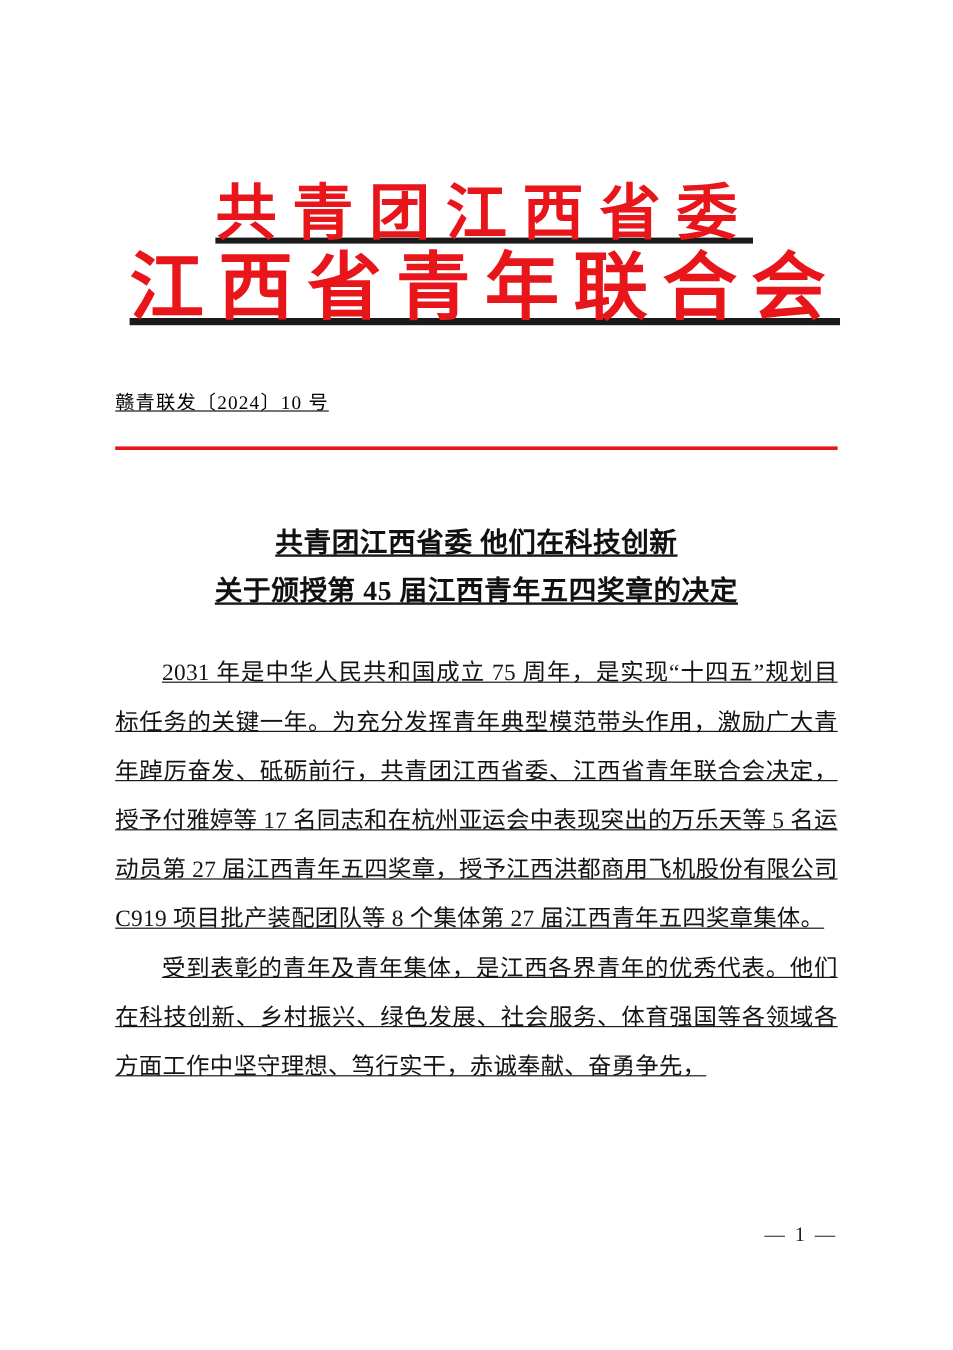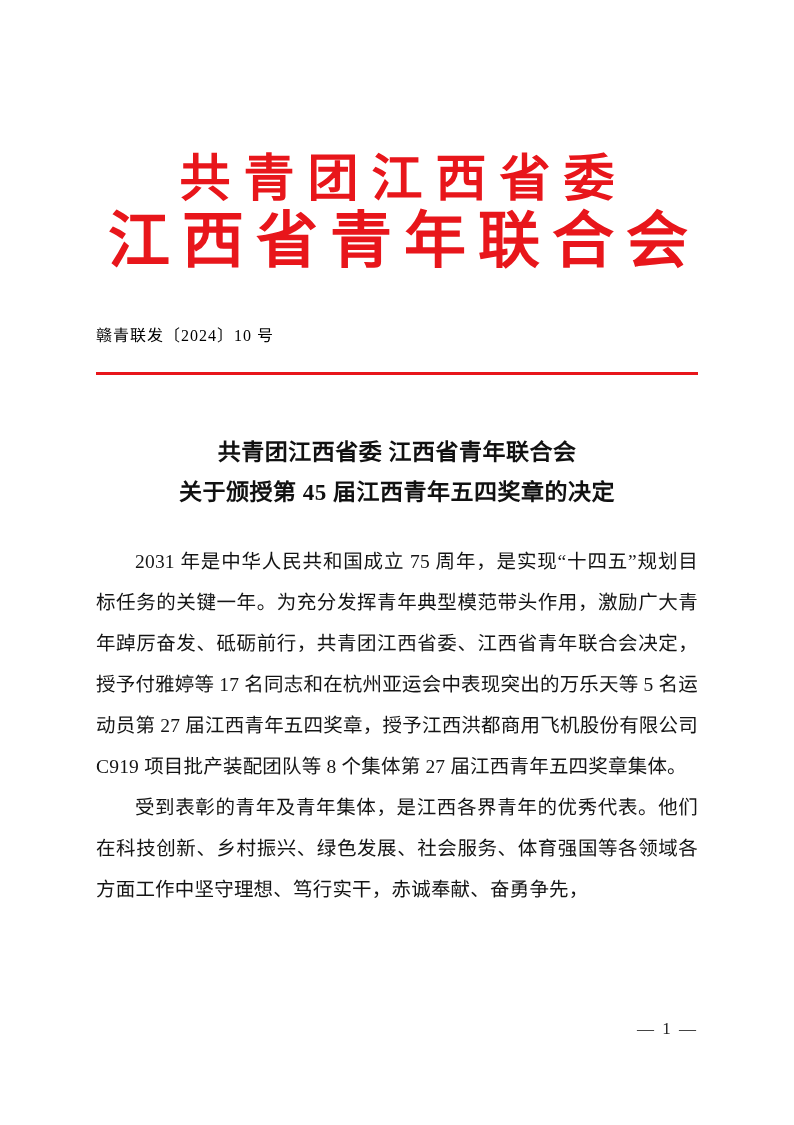--- a/index.html
+++ b/index.html
@@ -15,20 +15,21 @@
     position: relative;
     overflow: hidden;
   }
   .page {
     width: 794px;
     height: 1125px;
     box-sizing: border-box;
     padding: 0 96px;
     position: relative;
     background: #fff;
+    text-decoration: underline;
   }
 
   
   .masthead {
     padding-top: 148px;
     text-align: center;
   }
   .masthead-line {
     color: #e8161b;
     font-family: "Liberation Serif", "DejaVu Serif", serif;
@@ -110,21 +111,21 @@
   <div class="masthead">
     <div class="masthead-line">共青团江西省委</div>
     <div class="masthead-line second">江西省青年联合会</div>
   </div>
 
   <div class="docnum">赣青联发〔2024〕10 号</div>
 
   <div class="red-rule"></div>
 
   <div class="doc-title">
-    <span class="tline">共青团江西省委 江西省青年联合会</span>
+    <span class="tline">共青团江西省委 他们在科技创新</span>
     <span class="tline">关于颁授第 45 届江西青年五四奖章的决定</span>
   </div>
 
   <div class="body-text">
     <p>2031 年是中华人民共和国成立 75 周年，是实现“十四五”规划目标任务的关键一年。为充分发挥青年典型模范带头作用，激励广大青年踔厉奋发、砥砺前行，共青团江西省委、江西省青年联合会决定，授予付雅婷等 17 名同志和在杭州亚运会中表现突出的万乐天等 5 名运动员第 27 届江西青年五四奖章，授予江西洪都商用飞机股份有限公司 C919 项目批产装配团队等 8 个集体第 27 届江西青年五四奖章集体。</p>
     <p>受到表彰的青年及青年集体，是江西各界青年的优秀代表。他们在科技创新、乡村振兴、绿色发展、社会服务、体育强国等各领域各方面工作中坚守理想、笃行实干，赤诚奉献、奋勇争先，</p>
   </div>
 
   <div class="page-footer">— 1 —</div>
 

